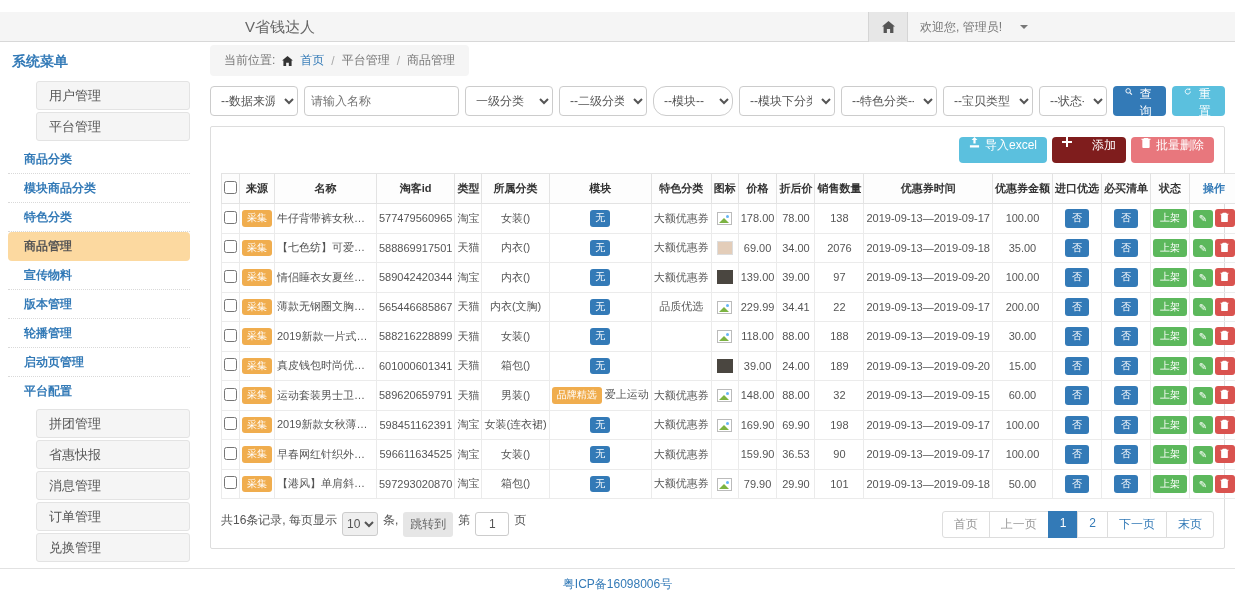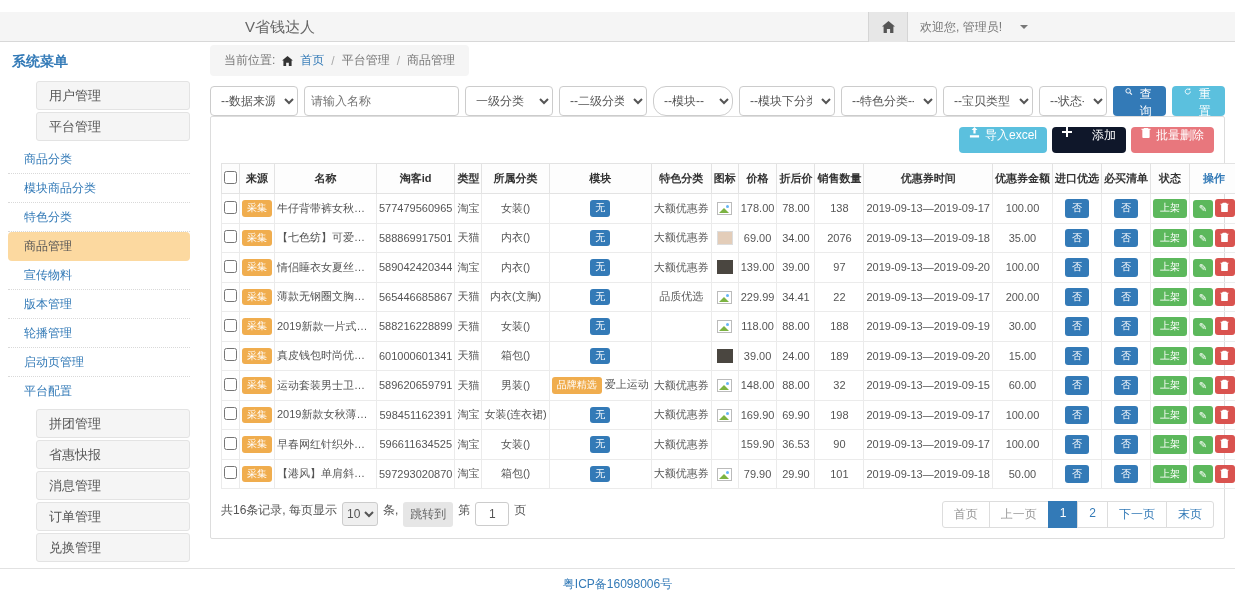--- a/index.html
+++ b/index.html
@@ -15,43 +15,43 @@
   .caret { width:0; height:0; border-left:4px solid transparent; border-right:4px solid transparent; border-top:4px solid #777; display:inline-block; }
 
   
   .content { position:absolute; top:31px; left:0; right:0; bottom:32px; overflow:hidden; }
   .sidebar { position:absolute; left:8px; top:16px; width:182px; }
   .main { position:absolute; left:210px; top:14px; width:1015px; }
 
   
   .side-title { color:#337ab7; font-size:14px; font-weight:bold; padding:6px 4px 10px; }
   .side-group { background:#f5f5f5; border:1px solid #e3e3e3; border-radius:3px; padding:6px 12px; font-size:13px; color:#555; margin-bottom:2px; cursor:pointer; height:29px; line-height:15px;margin-left:28px; }
-  .side-sub { background:#fff; padding:2px 0; margin-bottom:2px; }
+  .side-sub { background:#fff; padding:2px 0; margin-bottom:2px;font-weight:bold; }
   .side-sub-item { padding:6px 16px 5px; font-size:12px; color:#337ab7; border-bottom:1px dotted #d9d9d9; cursor:pointer; }
   .side-sub-item:last-child { border-bottom:none; }
   .side-sub-item.active { background:#fcd9a0; border-radius:4px; color:#555; border-bottom:1px dotted transparent; }
 
   
   .breadcrumb { display:inline-flex; align-items:center; gap:7px; background:#f5f5f5; border-radius:4px; padding:7px 14px; font-size:12px; color:#777; }
   .breadcrumb a { color:#337ab7; text-decoration:none; cursor:pointer; }
   .crumb-sep { color:#aaa; }
 
   
   .filter-bar { margin-top:10px; display:flex; align-items:center; gap:6px; }
   .filter-slots { display:flex; align-items:center; gap:6px; }
   .filter-select, .filter-input { height:30px; border:1px solid #ccc; border-radius:4px; font-size:12px; color:#555; padding:0 6px; background:#fff; font-family:inherit; }
   .btn { height:30px; border:none; border-radius:4px; color:#fff; font-size:12px; padding:0 12px; display:inline-flex; align-items:flex-start; gap:5px; cursor:pointer; font-family:inherit; }
   .btn-primary { background:#337ab7; }
   .btn-info { background:#5bc0de; }
-  .btn-success { background:#0f172a;gap:20px; }
+  .btn-success { background:#7f1d1d;gap:20px; }
   .btn-soft-danger { background:#e8777d; }
   .btn-sm { height:26px; padding:0 10px; }
 
   
-  .panel { border:1px solid #ddd; border-radius:2px; padding:10px; background:#fff; }
+  .panel { margin-top:10px; border:1px solid #ddd; border-radius:2px; padding:10px; background:#fff; }
   .toolbar { display:flex; justify-content:flex-end; gap:5px; }
   table.grid { margin-top:10px; width:100%; border-collapse:collapse; font-size:11px; }
   .grid th { padding:7px 2px; font-weight:bold; color:#333; border:1px solid #e3e3e3; background:#fdfdfd; white-space:nowrap; text-align:center; }
   .grid th.th-ops { color:#337ab7; }
   .grid td { padding:5px 2px; border:1px solid #ebebeb; text-align:center; color:#555; white-space:nowrap; }
   .grid td.name { max-width:102px; overflow:hidden; text-overflow:ellipsis; }
   .badge { display:inline-block; padding:2px 5px; border-radius:3px; color:#fff; font-size:10px; line-height:1.25; }
   .badge.btnish { padding:3px 7px; cursor:pointer; }
   .b-orange { background:#f0ad4e; }
   .b-blue { background:#337ab7; }

